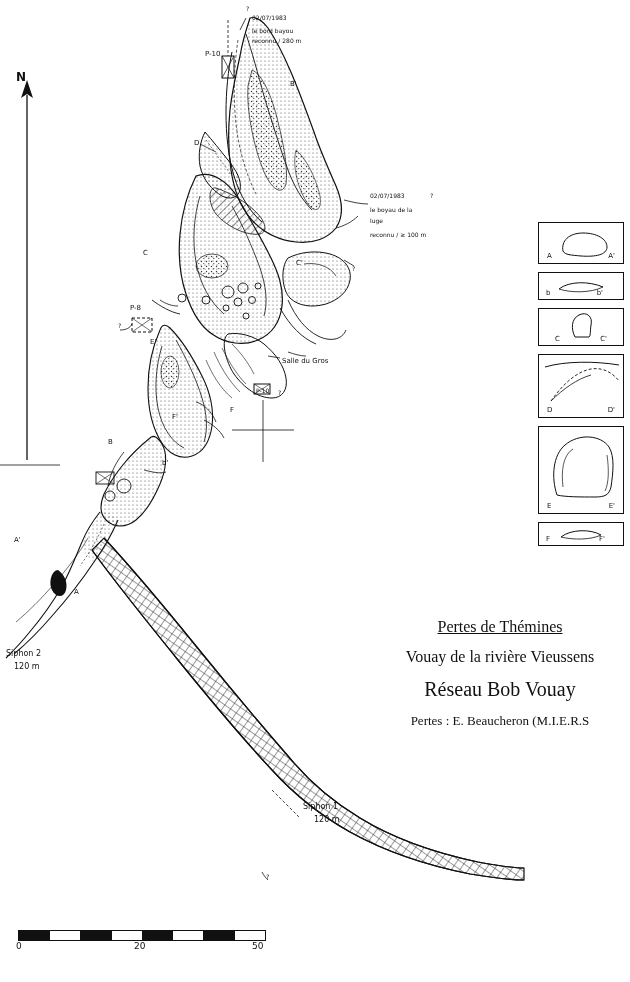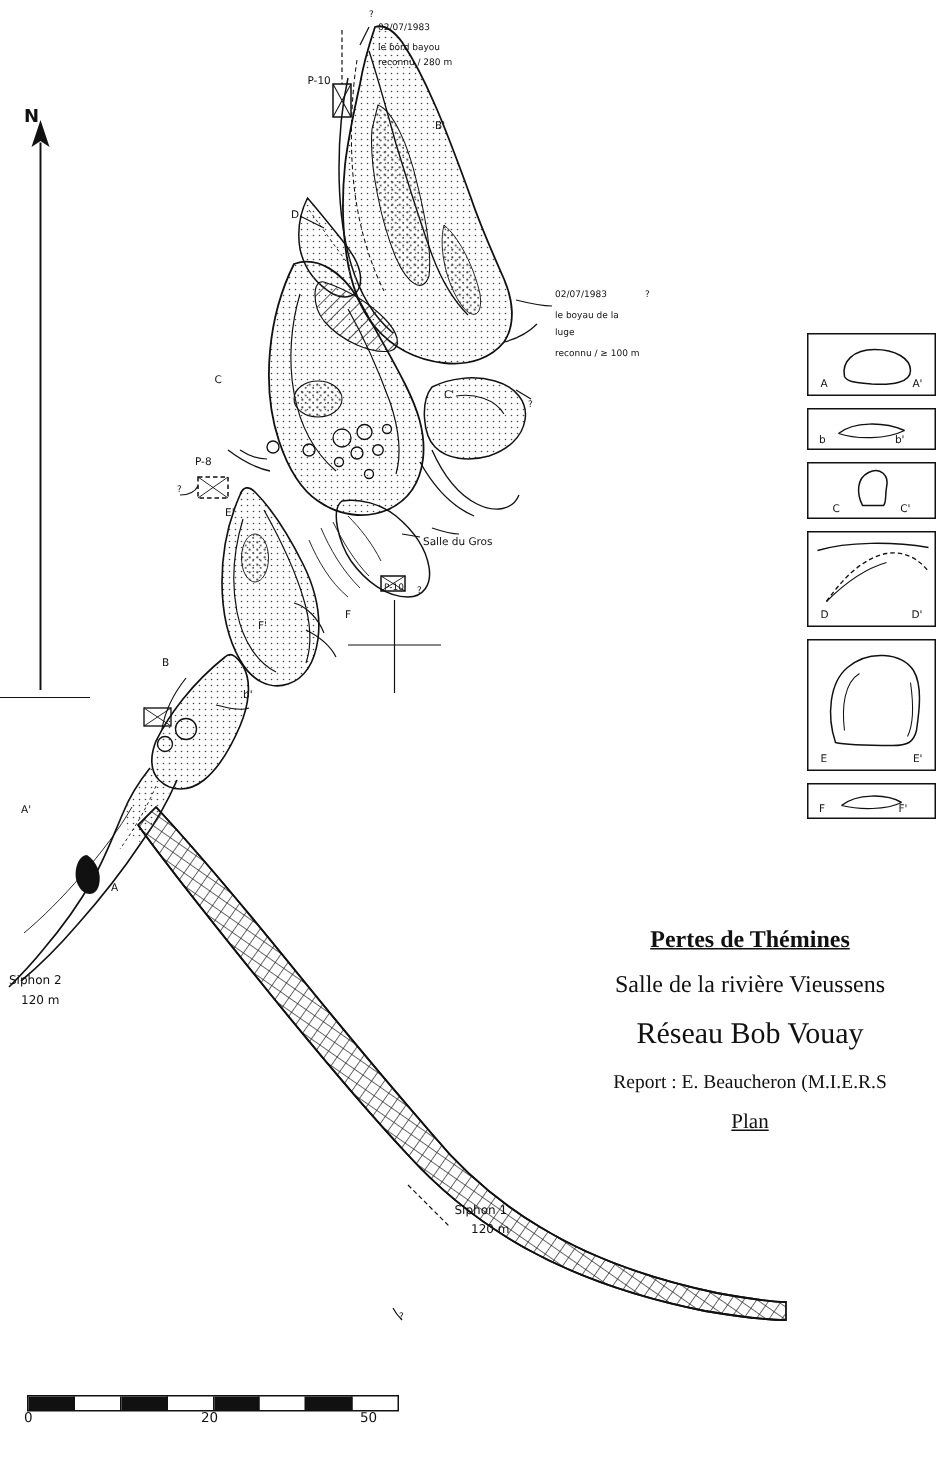--- a/index.html
+++ b/index.html
@@ -45,21 +45,21 @@
     position: absolute;
     right: 0px;
     top: 618px;
     width: 260px;
     text-align: center;
   }
   .titleblock div {
     margin-bottom: 12px;
     white-space: nowrap;
   }
-  .t1 { font-size: 16px; font-weight: bold; }
+  .t1 { font-size: 16px; }
   .t2 { font-size: 16px; }
   .t3 { font-size: 20px; }
   .t4 { font-size: 13px; }
   .t5 { font-size: 14px; text-decoration: underline; }
   .u { text-decoration: underline; }
   .scalebar {
     position: absolute;
     left: 18px;
     top: 930px;
     width: 250px;
@@ -75,21 +75,21 @@
   .scalebar .seg.dark { background: #111; }
   .scalebar .labels {
     position: relative;
     height: 12px;
     font-family: "DejaVu Sans", sans-serif;
     font-size: 9px;
   }
   .scalebar .labels span { position: absolute; top: 0; }
   .lbl0 { left: -2px; }
   .lbl25 { left: 116px; }
-  .lbl50 { left: 222px; text-align: center; }
+  .lbl50 { left: 234px; text-align: center; }
   .northlabel {
     position: absolute;
     left: 16px;
     top: 70px;
     font-family: "DejaVu Sans", sans-serif;
     font-size: 12px;
     font-weight: bold;
   }
   .crosssections {
     position: absolute;
@@ -377,24 +377,23 @@
         <path d="M22,14 C34,17 52,17 62,12" fill="none" stroke="#111" stroke-width="0.8"></path>
       </svg>
       <span class="xlab" style="left:7px; bottom:2px;">F</span>
       <span class="xlab" style="right:18px; bottom:2px;">F'</span>
     </div>
 
   </div>
 
   <div class="titleblock">
     <div class="t1 u">Pertes de Thémines</div>
-    <div class="t2">Salle de la rivière Vieussens</div>
+    <div class="t2">Vouay de la rivière Vieussens</div>
     <div class="t3">Réseau Bob Vouay</div>
-    <div class="t4">Report : E. Beaucheron  (M.I.E.R.S</div>
-    <div class="t5">Plan</div>
+    <div class="t4">Pertes : E. Beaucheron  (M.I.E.R.S</div>
   </div>
 
   <div class="scalebar">
     <div class="bar">
       <div class="seg dark"></div>
       <div class="seg"></div>
       <div class="seg dark"></div>
       <div class="seg"></div>
       <div class="seg dark"></div>
       <div class="seg"></div>

